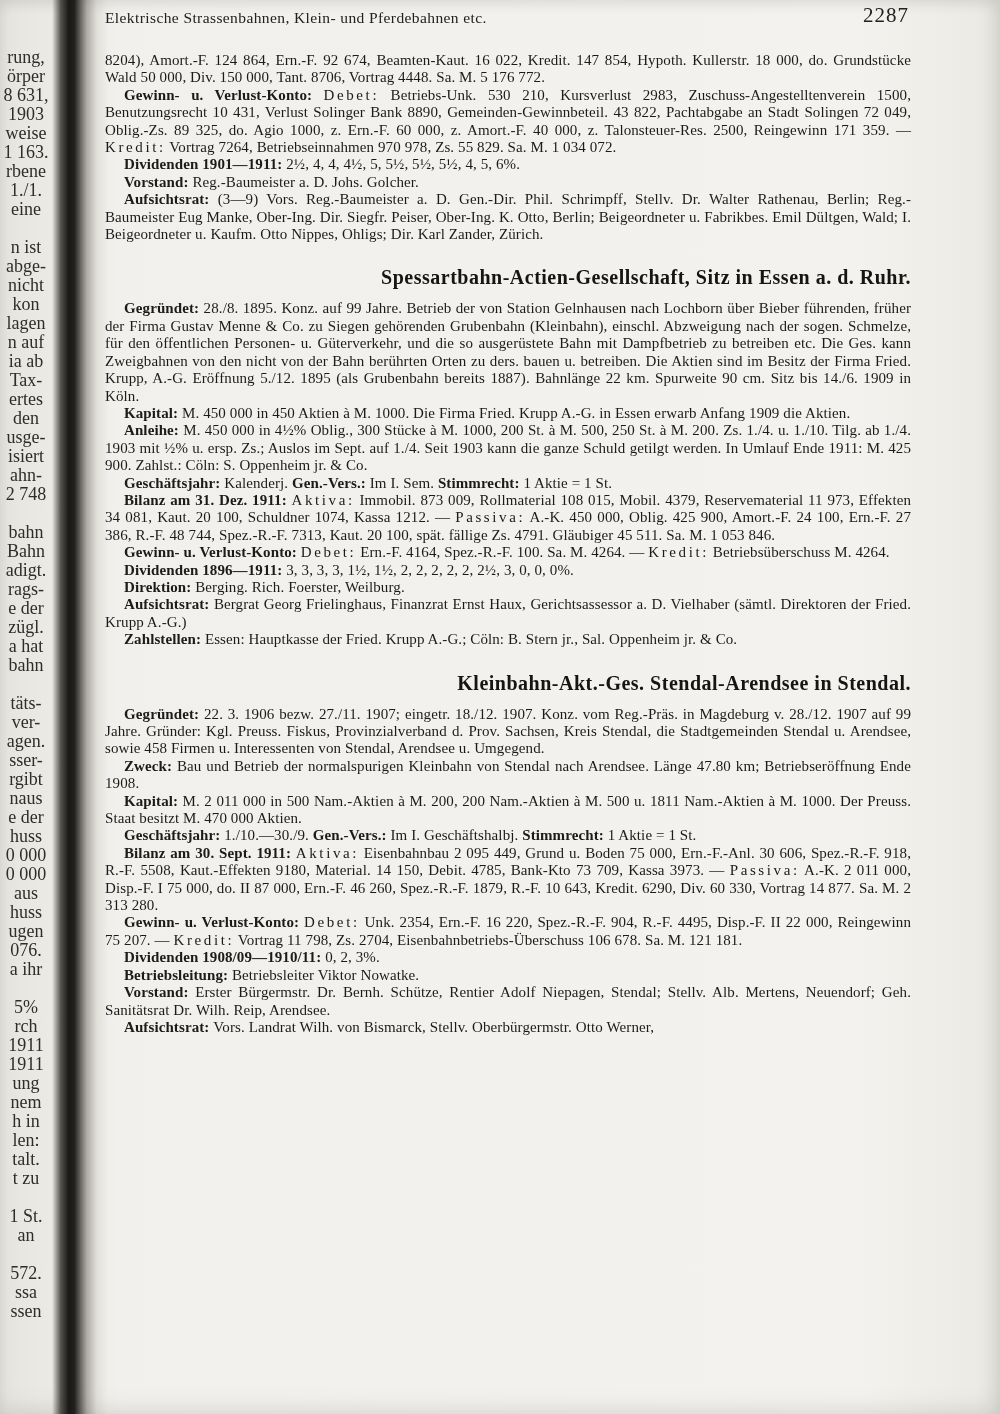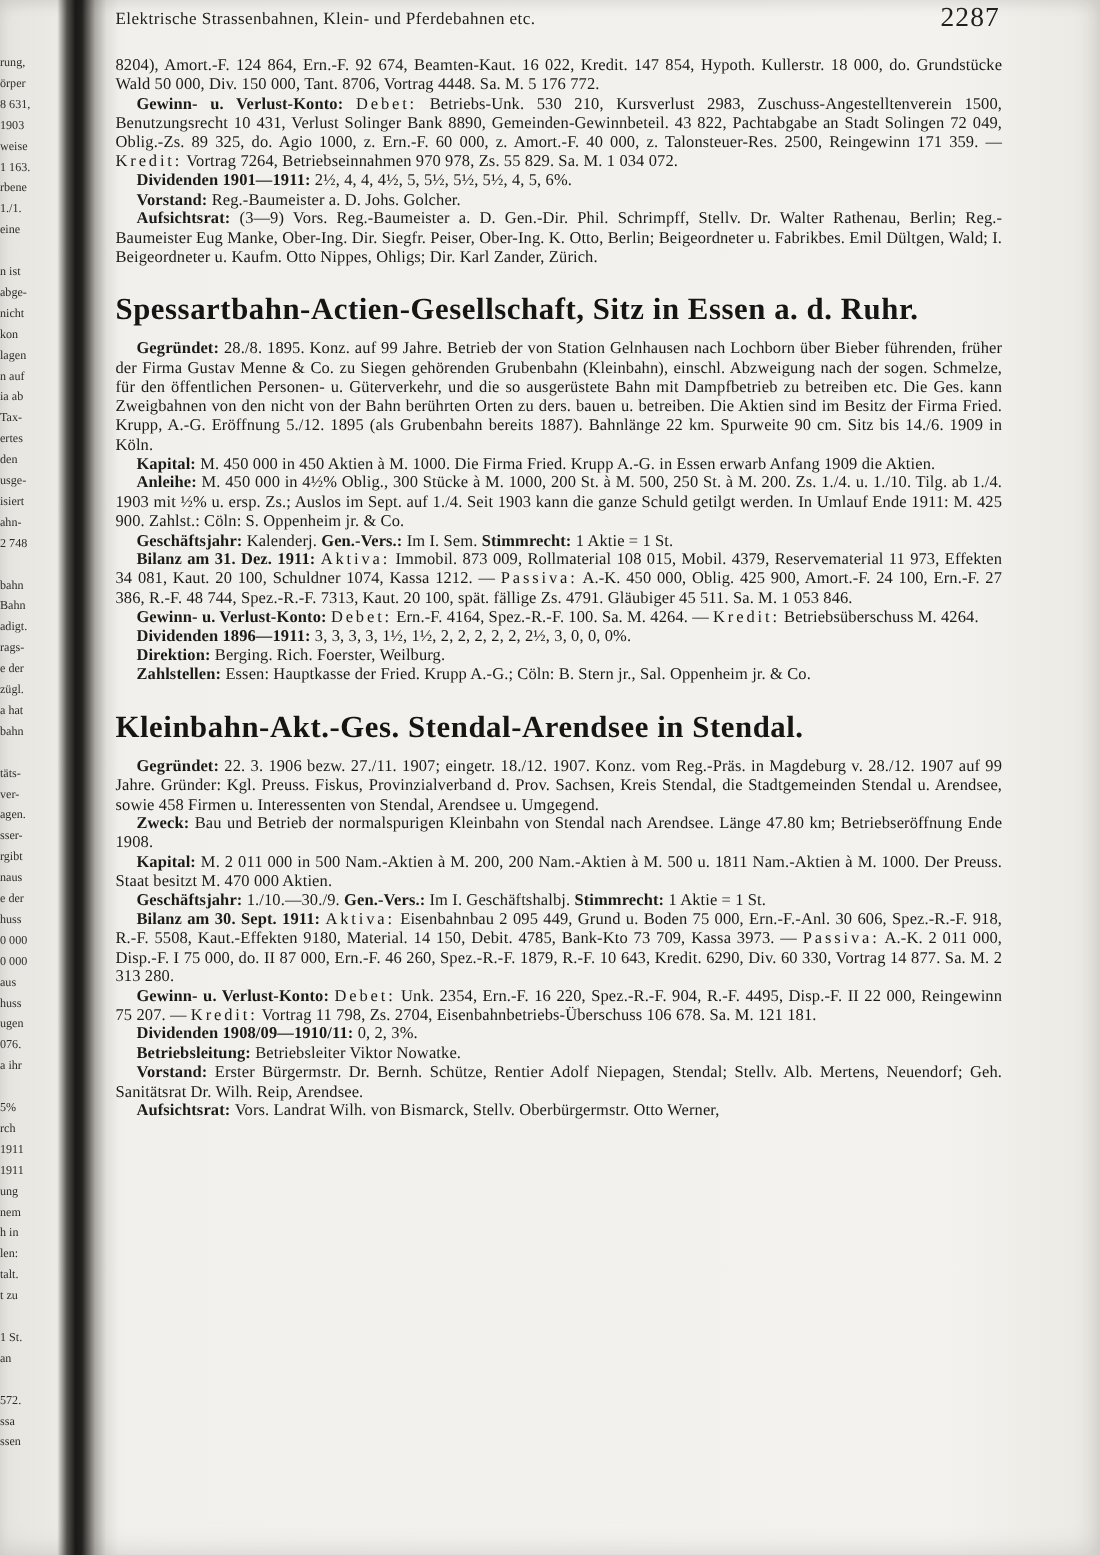--- a/index.html
+++ b/index.html
@@ -24,61 +24,61 @@
       rgba(45,42,38,.80) 16%,
       rgba(18,16,14,.96) 30%,
       rgba(18,16,14,.92) 40%,
       rgba(95,90,84,.45) 62%,
       rgba(160,156,148,.18) 80%,
       rgba(200,198,192,0) 100%);
   }
   
   .margin-col {
     position: absolute; left: 0; top: 48px; width: 52px;
-    text-align: left; padding-right: 13px;
-    font-size: 11px; line-height: 19px;
+    text-align: center; padding-right: 13px;
+    font-size: 18px; line-height: 19px;
     color: #2e2d2b;
     white-space: nowrap;
   }
   .frag { height: 19px; overflow: hidden; }
 
   .content {
     position: absolute; left: 105px; top: 0; width: 806px;
   }
   .running-head {
     position: relative;
     text-align: left;
     font-size: 15.5px;
     letter-spacing: .4px;
     padding-top: 9px;
     margin-bottom: 25px;
     color: #222120;
   }
   .page-num {
     position: absolute; right: 2px; top: 3px;
-    font-size: 25px; letter-spacing: 1px;
+    font-size: 21px; letter-spacing: 1px;
   }
 
   .para {
     margin: 0;
     text-align: justify;
     text-indent: 19px;
     font-size: 15px;
     line-height: 17.4px;
     letter-spacing: .1px;
   }
   .para.noindent { text-indent: 0; }
   .seg-bold { font-weight: bold; margin-top: 36px; }
   .seg-spaced { letter-spacing: 2.6px; }
   .seg-normal { }
 
   .section-heading {
-    text-align: left;
+    text-align: right;
     font-weight: bold;
-    font-size: 28px;
+    font-size: 20px;
     letter-spacing: .5px;
     margin: 23px 0 11px 0;
     color: #161514;
   }
 </style>
 </head>
 <body>
 
 <div class="scan-page">
   <div class="gutter"></div>
@@ -164,20 +164,21 @@
         <p class="para"><span class="seg-bold">Aufsichtsrat: </span><span class="seg-normal">(3—9) Vors. Reg.-Baumeister a. D. Gen.-Dir. Phil. Schrimpff, Stellv. Dr. Walter Rathenau, Berlin; Reg.-Baumeister Eug Manke, Ober-Ing. Dir. Siegfr. Peiser, Ober-Ing. K. Otto, Berlin; Beigeordneter u. Fabrikbes. Emil Dültgen, Wald; I. Beigeordneter u. Kaufm. Otto Nippes, Ohligs; Dir. Karl Zander, Zürich.</span></p>
         <div class="section-heading">Spessartbahn-Actien-Gesellschaft, Sitz in Essen a. d. Ruhr.</div>
         <p class="para"><span class="seg-bold">Gegründet: </span><span class="seg-normal">28./8. 1895. Konz. auf 99 Jahre. Betrieb der von Station Gelnhausen nach Lochborn über Bieber führenden, früher der Firma Gustav Menne &amp; Co. zu Siegen gehörenden Grubenbahn (Kleinbahn), einschl. Abzweigung nach der sogen. Schmelze, für den öffentlichen Personen- u. Güterverkehr, und die so ausgerüstete Bahn mit Dampfbetrieb zu betreiben etc. Die Ges. kann Zweigbahnen von den nicht von der Bahn berührten Orten zu ders. bauen u. betreiben. Die Aktien sind im Besitz der Firma Fried. Krupp, A.-G. Eröffnung 5./12. 1895 (als Grubenbahn bereits 1887). Bahnlänge 22 km. Spurweite 90 cm. Sitz bis 14./6. 1909 in Köln.</span></p>
         <p class="para"><span class="seg-bold">Kapital: </span><span class="seg-normal">M. 450 000 in 450 Aktien à M. 1000. Die Firma Fried. Krupp A.-G. in Essen erwarb Anfang 1909 die Aktien.</span></p>
         <p class="para"><span class="seg-bold">Anleihe: </span><span class="seg-normal">M. 450 000 in 4½% Oblig., 300 Stücke à M. 1000, 200 St. à M. 500, 250 St. à M. 200. Zs. 1./4. u. 1./10. Tilg. ab 1./4. 1903 mit ½% u. ersp. Zs.; Auslos im Sept. auf 1./4. Seit 1903 kann die ganze Schuld getilgt werden. In Umlauf Ende 1911: M. 425 900. Zahlst.: Cöln: S. Oppenheim jr. &amp; Co.</span></p>
         <p class="para"><span class="seg-bold">Geschäftsjahr: </span><span class="seg-normal">Kalenderj. </span><span class="seg-bold">Gen.-Vers.: </span><span class="seg-normal">Im I. Sem. </span><span class="seg-bold">Stimmrecht: </span><span class="seg-normal">1 Aktie = 1 St.</span></p>
         <p class="para"><span class="seg-bold">Bilanz am 31. Dez. 1911: </span><span class="seg-spaced">Aktiva:</span><span class="seg-normal"> Immobil. 873 009, Rollmaterial 108 015, Mobil. 4379, Reservematerial 11 973, Effekten 34 081, Kaut. 20 100, Schuldner 1074, Kassa 1212. — </span><span class="seg-spaced">Passiva:</span><span class="seg-normal"> A.-K. 450 000, Oblig. 425 900, Amort.-F. 24 100, Ern.-F. 27 386, R.-F. 48 744, Spez.-R.-F. 7313, Kaut. 20 100, spät. fällige Zs. 4791. Gläubiger 45 511. Sa. M. 1 053 846.</span></p>
         <p class="para"><span class="seg-bold">Gewinn- u. Verlust-Konto: </span><span class="seg-spaced">Debet:</span><span class="seg-normal"> Ern.-F. 4164, Spez.-R.-F. 100. Sa. M. 4264. — </span><span class="seg-spaced">Kredit:</span><span class="seg-normal"> Betriebsüberschuss M. 4264.</span></p>
         <p class="para"><span class="seg-bold">Dividenden 1896—1911: </span><span class="seg-normal">3, 3, 3, 3, 1½, 1½, 2, 2, 2, 2, 2, 2½, 3, 0, 0, 0%.</span></p>
         <p class="para"><span class="seg-bold">Direktion: </span><span class="seg-normal">Berging. Rich. Foerster, Weilburg.</span></p>
+        <p class="para"><span class="seg-bold">Aufsichtsrat: </span><span class="seg-normal">Bergrat Georg Frielinghaus, Finanzrat Ernst Haux, Gerichtsassessor a. D. Vielhaber (sämtl. Direktoren der Fried. Krupp A.-G.)</span></p>
         <p class="para"><span class="seg-bold">Zahlstellen: </span><span class="seg-normal">Essen: Hauptkasse der Fried. Krupp A.-G.; Cöln: B. Stern jr., Sal. Oppenheim jr. &amp; Co.</span></p>
         <div class="section-heading">Kleinbahn-Akt.-Ges. Stendal-Arendsee in Stendal.</div>
         <p class="para"><span class="seg-bold">Gegründet: </span><span class="seg-normal">22. 3. 1906 bezw. 27./11. 1907; eingetr. 18./12. 1907. Konz. vom Reg.-Präs. in Magdeburg v. 28./12. 1907 auf 99 Jahre. Gründer: Kgl. Preuss. Fiskus, Provinzialverband d. Prov. Sachsen, Kreis Stendal, die Stadtgemeinden Stendal u. Arendsee, sowie 458 Firmen u. Interessenten von Stendal, Arendsee u. Umgegend.</span></p>
         <p class="para"><span class="seg-bold">Zweck: </span><span class="seg-normal">Bau und Betrieb der normalspurigen Kleinbahn von Stendal nach Arendsee. Länge 47.80 km; Betriebseröffnung Ende 1908.</span></p>
         <p class="para"><span class="seg-bold">Kapital: </span><span class="seg-normal">M. 2 011 000 in 500 Nam.-Aktien à M. 200, 200 Nam.-Aktien à M. 500 u. 1811 Nam.-Aktien à M. 1000. Der Preuss. Staat besitzt M. 470 000 Aktien.</span></p>
         <p class="para"><span class="seg-bold">Geschäftsjahr: </span><span class="seg-normal">1./10.—30./9. </span><span class="seg-bold">Gen.-Vers.: </span><span class="seg-normal">Im I. Geschäftshalbj. </span><span class="seg-bold">Stimmrecht: </span><span class="seg-normal">1 Aktie = 1 St.</span></p>
         <p class="para"><span class="seg-bold">Bilanz am 30. Sept. 1911: </span><span class="seg-spaced">Aktiva:</span><span class="seg-normal"> Eisenbahnbau 2 095 449, Grund u. Boden 75 000, Ern.-F.-Anl. 30 606, Spez.-R.-F. 918, R.-F. 5508, Kaut.-Effekten 9180, Material. 14 150, Debit. 4785, Bank-Kto 73 709, Kassa 3973. — </span><span class="seg-spaced">Passiva:</span><span class="seg-normal"> A.-K. 2 011 000, Disp.-F. I 75 000, do. II 87 000, Ern.-F. 46 260, Spez.-R.-F. 1879, R.-F. 10 643, Kredit. 6290, Div. 60 330, Vortrag 14 877. Sa. M. 2 313 280.</span></p>
         <p class="para"><span class="seg-bold">Gewinn- u. Verlust-Konto: </span><span class="seg-spaced">Debet:</span><span class="seg-normal"> Unk. 2354, Ern.-F. 16 220, Spez.-R.-F. 904, R.-F. 4495, Disp.-F. II 22 000, Reingewinn 75 207. — </span><span class="seg-spaced">Kredit:</span><span class="seg-normal"> Vortrag 11 798, Zs. 2704, Eisenbahnbetriebs-Überschuss 106 678. Sa. M. 121 181.</span></p>
         <p class="para"><span class="seg-bold">Dividenden 1908/09—1910/11: </span><span class="seg-normal">0, 2, 3%.</span></p>
         <p class="para"><span class="seg-bold">Betriebsleitung: </span><span class="seg-normal">Betriebsleiter Viktor Nowatke.</span></p>

